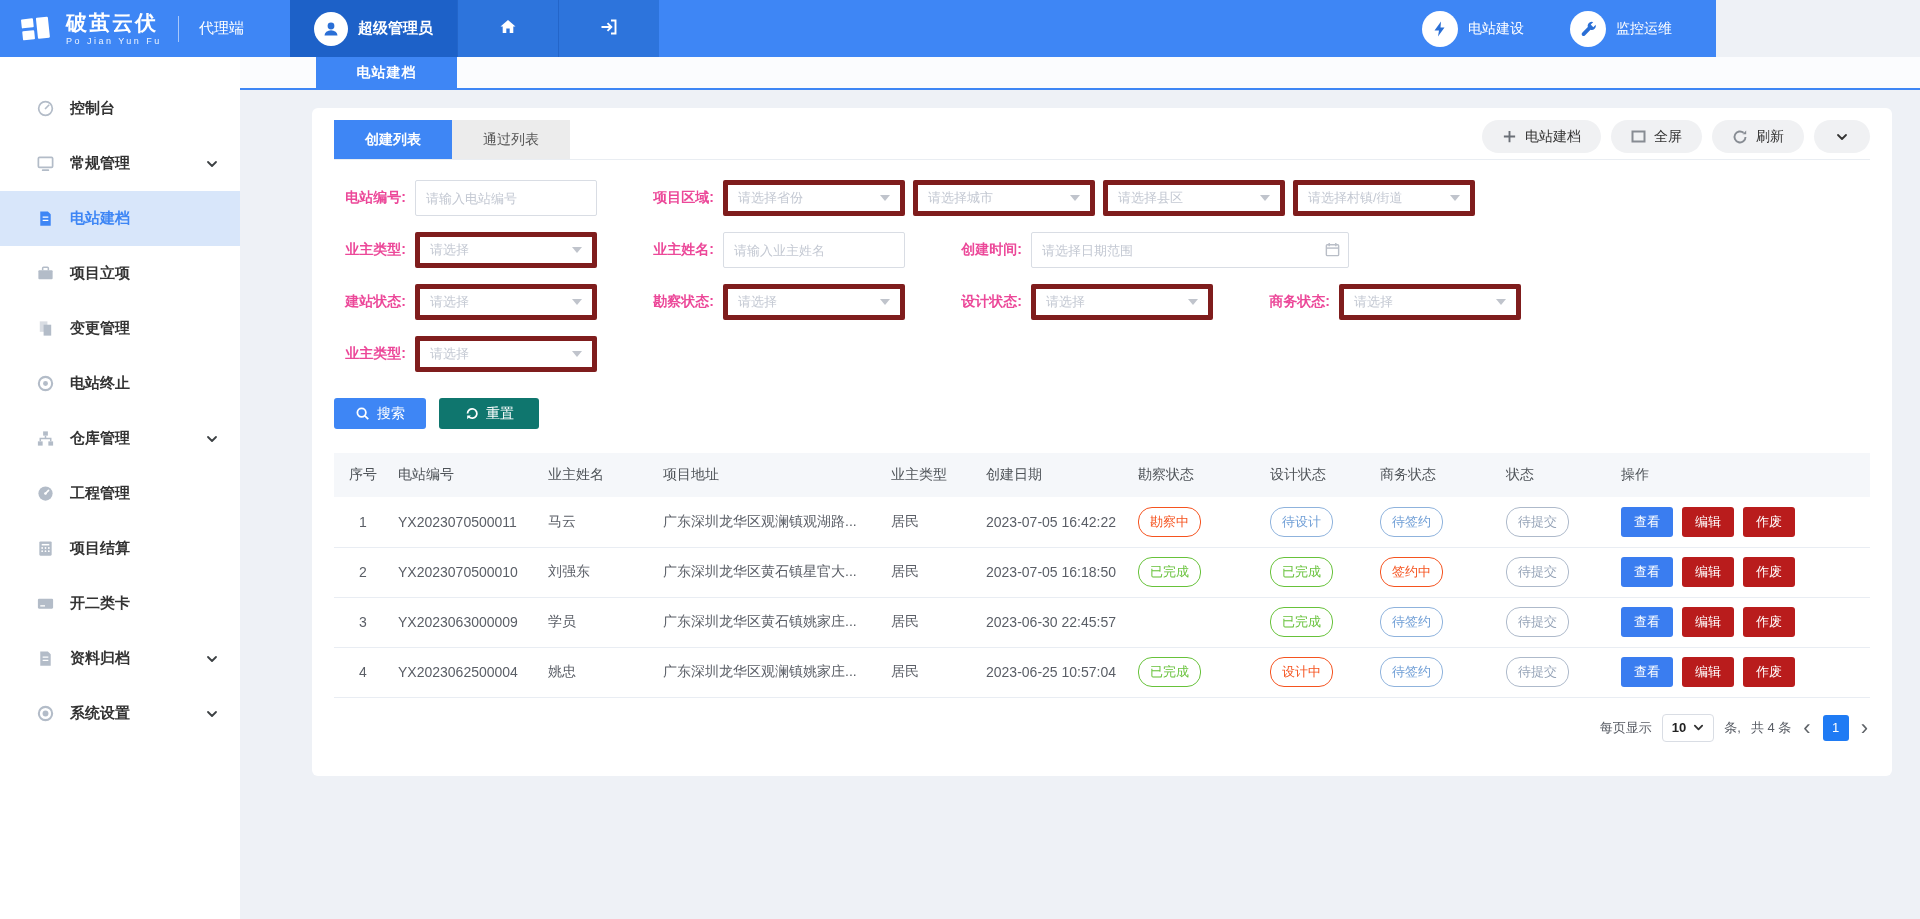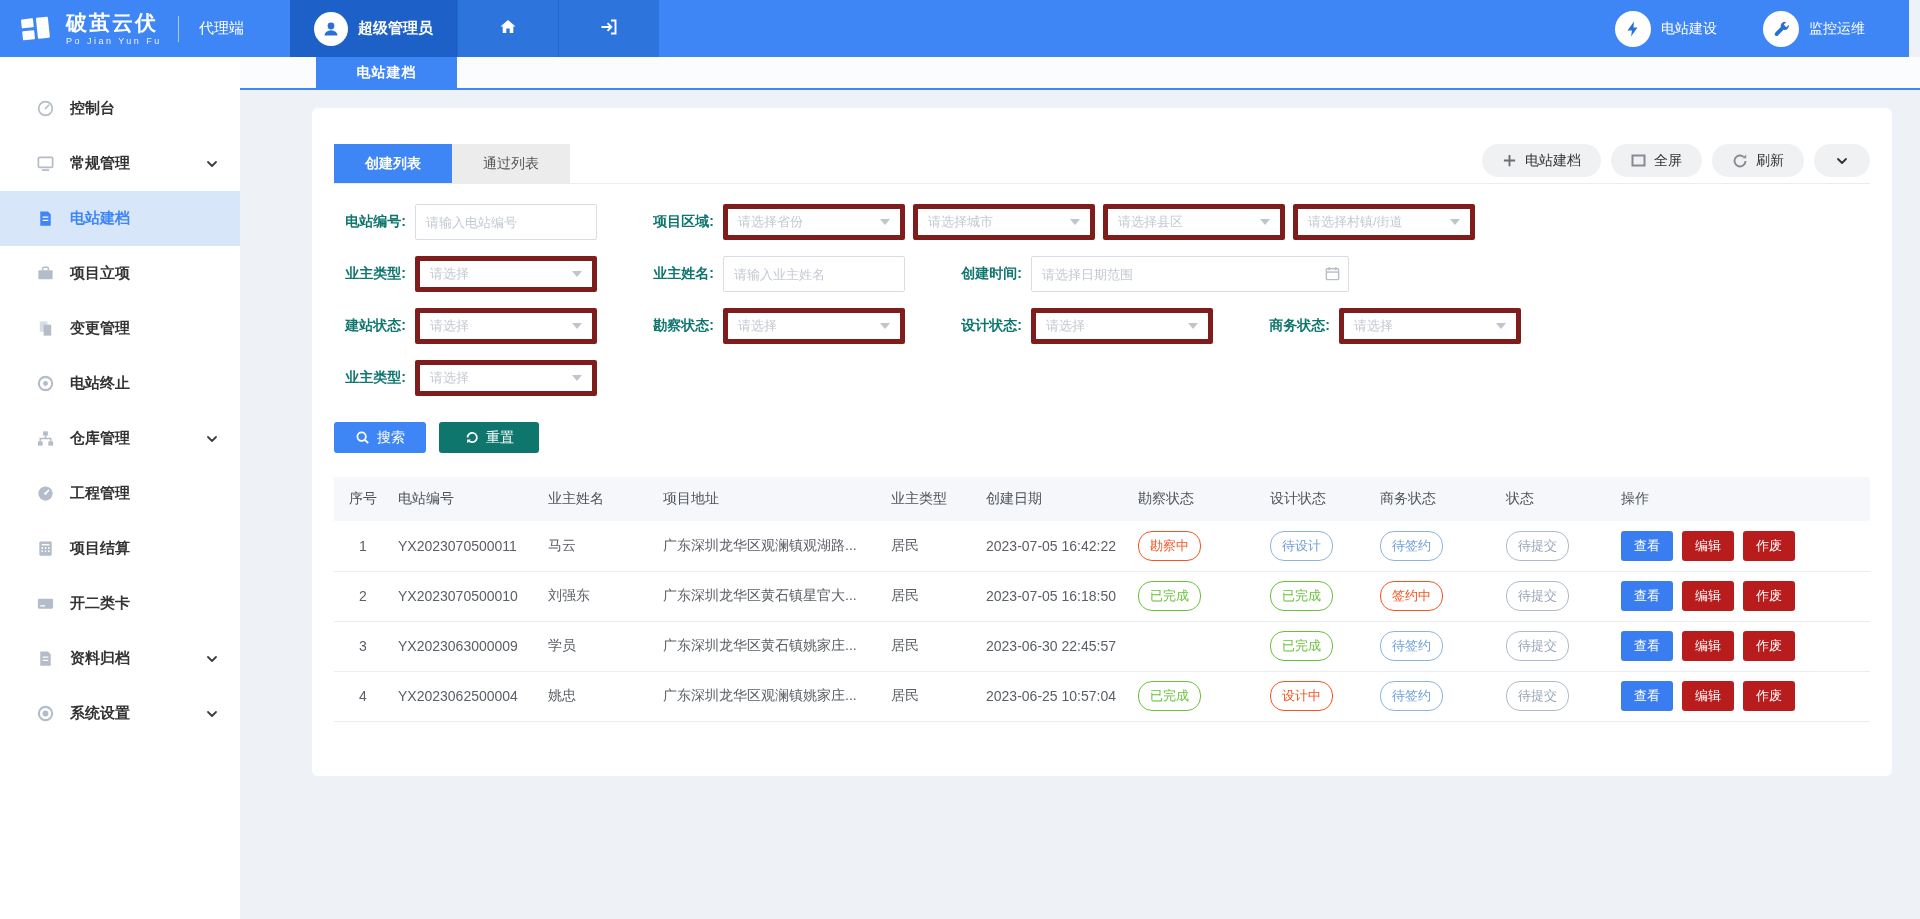--- a/index.html
+++ b/index.html
@@ -1,20 +1,20 @@
 <!DOCTYPE html>
 <html><head>
 <meta charset="utf-8">
 <style>
   * { box-sizing: border-box; margin: 0; padding: 0; }
   html,body { width:1920px; height:919px; overflow:hidden;
     font-family:"Liberation Sans", sans-serif; background:#eef1f6; }
 
   
-  .topbar { position:fixed; top:0; left:0; width:1909px; height:57px;
+  .topbar { position:fixed; top:0; left:0; width:1716px; height:57px;
     background:#3e86f5; display:flex; align-items:stretch; z-index:20; }
   .brand { width:290px; display:flex; align-items:center; padding-left:16px; gap:10px; }
   .brand-mark { flex:none; display:flex; }
   .brand-text { color:#fff; line-height:1; }
   .brand-title { font-size:21px; font-weight:bold; letter-spacing:2px; }
   .brand-sub { font-size:9px; letter-spacing:2.5px; margin-top:4px; color:rgba(255,255,255,.9); }
   .brand-divider { width:1px; height:26px; background:rgba(255,255,255,.55); margin:0 10px 0 6px; }
   .brand-edition { color:#fff; font-size:15px; }
   .cell { display:flex; align-items:center; justify-content:center; }
   .cell-user { background:#1d61c8; padding:0 24px; gap:10px; }
@@ -46,33 +46,33 @@
   .page-tab { display:inline-flex; width:141px; height:31px; align-items:center; justify-content:center;
     background:#3e86f5; color:#fff; font-size:14px; font-weight:bold; letter-spacing:1px; cursor:pointer; }
   .content { padding:18px 28px 0 72px; }
   .card { background:#fff; border-radius:6px; padding:12px 22px 18px; height:668px; }
 
   
   .card-head { display:flex; align-items:flex-end; justify-content:space-between;
     border-bottom:1px solid #e9edf2; }
   .list-tabs { display:flex; }
   .list-tab { width:118px; height:39px; display:flex; align-items:center; justify-content:center;
-    font-size:14px; background:#ececec; color:#555; cursor:pointer;margin-top:24px; }
+    font-size:14px; background:#ececec; color:#555; cursor:pointer; }
   .list-tab.active { background:#3e86f5; color:#fff; font-weight:bold; }
   .toolbar { display:flex; gap:10px; margin-bottom:6px; }
   .pill { height:33px; border:none; border-radius:17px; background:#f0f1f3;
     display:flex; align-items:center; gap:8px; padding:0 20px; font-size:14px; color:#333; cursor:pointer; }
   .pill-sm { padding:0 22px; }
   .pill-icon { display:flex; }
 
   
   .filter { padding-top:20px; }
   .f-row { display:flex; align-items:center; margin-bottom:16px; }
   .f-label { width:72px; flex:none; text-align:right; font-size:14px; font-weight:bold;
-    color:#0f766e; margin-right:9px; white-space:nowrap; }
+    color:#ec4899; margin-right:9px; white-space:nowrap; }
   .f-col { margin-left:45px; }
   .f-input { width:182px; height:36px; border:1px solid #d9dde4; border-radius:2px;
     padding:0 10px; font-size:13px; color:#333; background:#fff; outline:none; }
   .f-input::placeholder { color:#c3c8d2; }
   .f-select { width:182px; height:36px; border:5px solid #7f1d1d; border-radius:2px;
     display:flex; align-items:center; justify-content:space-between; padding:0 10px;
     background:#fff; cursor:pointer; }
   .f-select .ph { color:#c3c8d2; font-size:13px; white-space:nowrap; overflow:hidden; }
   .caret { width:0; height:0; border-left:5px solid transparent; border-right:5px solid transparent;
     border-top:6px solid #c0c4cc; flex:none; margin-left:6px; }
@@ -552,16 +552,30 @@
               <td>2023-06-25 10:57:04</td>
               <td><span class="badge green">已完成</span></td>
               <td><span class="badge orange">设计中</span></td>
               <td><span class="badge blue">待签约</span></td>
               <td><span class="badge gray">待提交</span></td>
               <td><button class="act-btn act-view">查看</button><button class="act-btn act-edit">编辑</button><button class="act-btn act-void">作废</button></td>
             </tr>
           </tbody>
       </table>
 
+      <div class="pagination">
+        <span>每页显示</span>
+        <div class="pp-select">
+          <span>10</span>
+          <svg width="11" height="11" viewBox="0 0 12 12">
+            <path d="M2 4l4 4 4-4" fill="none" stroke="#333" stroke-width="2" stroke-linecap="round" stroke-linejoin="round"></path>
+          </svg>
+        </div>
+        <span>条,</span>
+        <span>共 4 条</span>
+        <span class="pg-arrow">‹</span>
+        <span class="pg-current">1</span>
+        <span class="pg-arrow">›</span>
+      </div>
 
     </div>
   </div>
 </div>
 
 </body></html>

